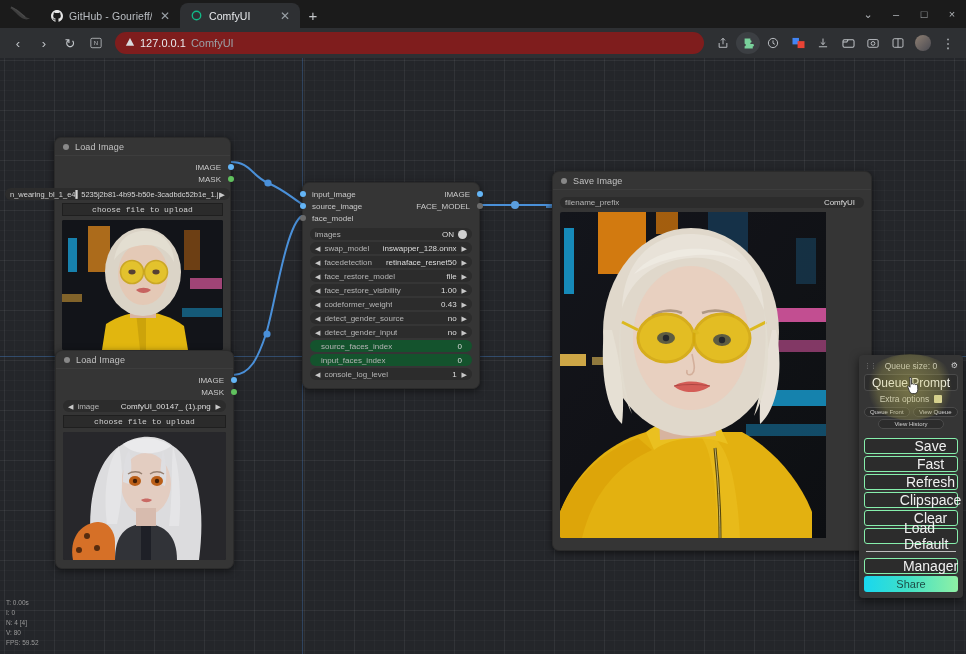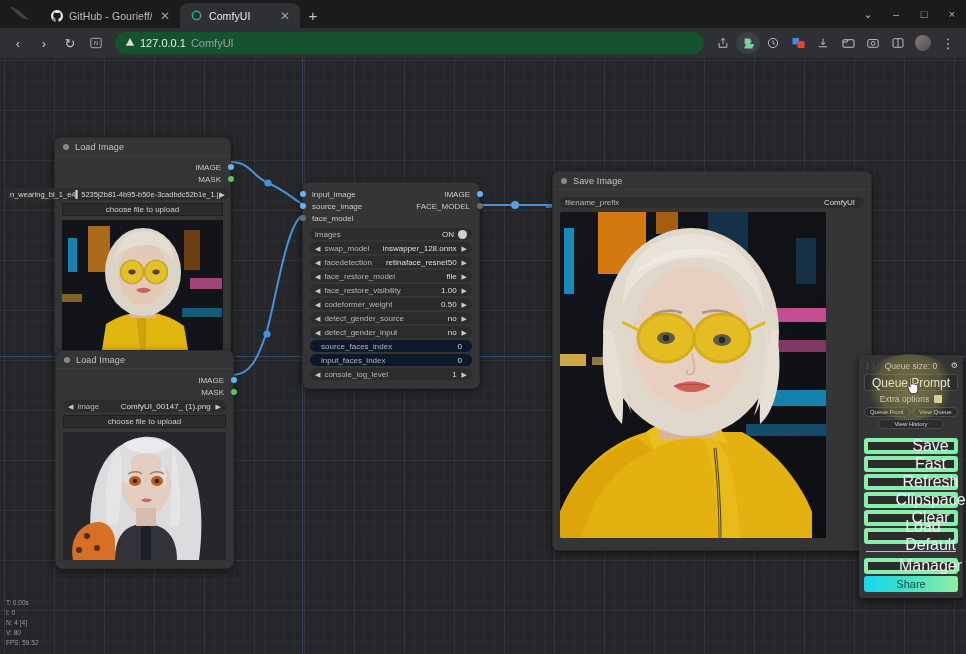--- a/index.html
+++ b/index.html
@@ -42,21 +42,21 @@
   .wincontrols div { width:28px;height:28px;display:flex;align-items:center;justify-content:center;
     color:#b0b4b8; font-size:11px;}
 
   .toolbar {
     height: 30px; background:#2e3033; display:flex; align-items:center;
     padding: 0 6px; gap: 2px; flex:0 0 30px;
   }
   .tb-icon { width:24px;height:24px;display:flex;align-items:center;justify-content:center;
     color:#c0c4c8; font-size:13px; border-radius:50%; flex:0 0 24px;}
   .omnibox {
-    flex:1; height:22px; background:#14532d; border-radius:11px;
+    flex:1; height:22px; background:#7f1d1d; border-radius:11px;
     display:flex; align-items:center; gap:5px; padding:0 10px; margin: 0 5px;
     font-size:11px; color:#e3e5e7;
   }
   .omnibox .sec { font-size:9px; color:#c9ccd0; }
   .omnibox .url { color:#e8eaed; font-size:11px; }
   .omnibox .sub { color:#9aa0a6; font-size:11px; }
   .tb-right { display:flex; align-items:center; gap:1px; }
   .tb-right .tb-icon { width:22px; height:22px; font-size:12px;}
   .avatar { width:16px;height:16px;border-radius:50%;
     background:linear-gradient(135deg,#8e7f72,#4a4a52); }
@@ -105,25 +105,25 @@
   .widget {
     height:12px; margin:2px 7px; border-radius:6px; background:#2c2c2c;
     display:flex; align-items:center; padding:0 5px; font-size:8px; color:#b5b5b5;
     position:relative;
   }
   .widget .wname { white-space:nowrap; overflow:hidden; }
   .widget .wval { margin-left:auto; color:#dedede; white-space:nowrap; }
   .widget .arrowL, .widget .arrowR { color:#c8c8c8; font-size:7px; line-height:1; }
   .widget .arrowL { margin-right:4px; }
   .widget .arrowR { margin-left:5px; }
-  .widget.plain { background:#0f172a; }
+  .widget.plain { background:#14532d; }
   .btn-widget {
     height:13px; margin:3px 7px; border-radius:0; background:#2b2b2b;
     display:flex; align-items:center; justify-content:center;
-    font-size:8px; color:#cfcfcf; border:1px solid #1f1f1f;
+    font-size:8px; color:#cfcfcf; border:1px solid #1f1f1f;font-family:Liberation Mono, monospace;
   }
   .toggle-knob { width:9px;height:9px;border-radius:50%;background:#cfcfcf; margin-left:4px;}
 
   .imgpreview { margin: 4px 7px 2px; border-radius:2px; overflow:hidden; position:relative; }
 
   
   .pv1 { background:#15171c; }
   .pv2 { background:#1d1f23; }
 
   
@@ -148,22 +148,22 @@
   .smallbtn {
     flex:1; height:10px; background:#2c2c2c; border:1px solid #4a4a4a; border-radius:5px;
     display:flex;align-items:center;justify-content:center; font-size:6px; color:#d0d0d0;
   }
   .midbtn {
     height:10px; width:66px; margin:0 auto; background:#2c2c2c; border:1px solid #4a4a4a;
     border-radius:5px; display:flex;align-items:center;justify-content:center;
     font-size:6px; color:#d0d0d0;
   }
   .mbtn {
-    height:16px; background:#2c2c2c; border:4px solid #86efac; border-radius:3px;
-    display:flex;align-items:center;justify-content:center; font-size:16px; color:#f0f0f0;padding-left:39px;
+    height:16px; background:#2c2c2c; border:1px solid #86efac; border-radius:3px;
+    display:flex;align-items:center;justify-content:center; font-size:14px; color:#f0f0f0;padding-left:39px;
   }
   .menu-hr { height:1px; background:#bdbdbd; margin:5px 2px 4px; }
   .share-btn {
     height:16px; border-radius:3px; display:flex;align-items:center;justify-content:center;
     font-size:11px; color:#1d4d46; font-weight:400;
     background: linear-gradient(90deg,#18d7ef 0%, #3fe0c8 45%, #8ff0a4 100%);
   }
   .queue-glow {
     position:absolute; border-radius:50%;
     background: radial-gradient(circle, rgba(186,180,92,.50) 0%, rgba(170,164,80,.30) 55%, rgba(150,145,70,0) 72%);
@@ -487,21 +487,21 @@
         <div class="widget">
           <span class="arrowL">◀</span>
           <span class="wname">face_restore_visibility</span>
           <span class="wval">1.00</span>
           <span class="arrowR">▶</span>
         </div>
 
         <div class="widget">
           <span class="arrowL">◀</span>
           <span class="wname">codeformer_weight</span>
-          <span class="wval">0.50</span>
+          <span class="wval">0.43</span>
           <span class="arrowR">▶</span>
         </div>
 
         <div class="widget">
           <span class="arrowL">◀</span>
           <span class="wname">detect_gender_source</span>
           <span class="wval">no</span>
           <span class="arrowR">▶</span>
         </div>
 

